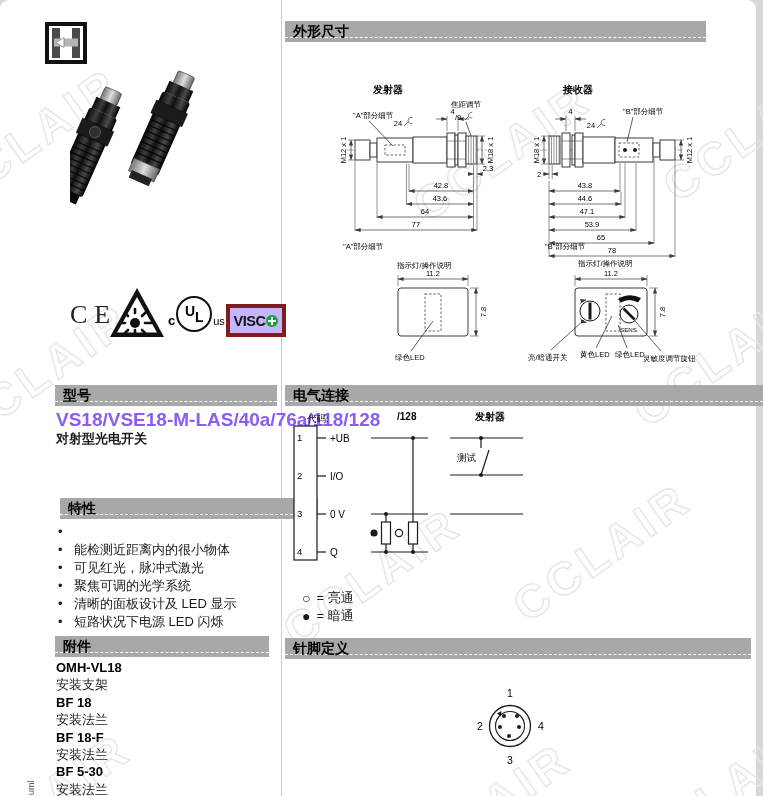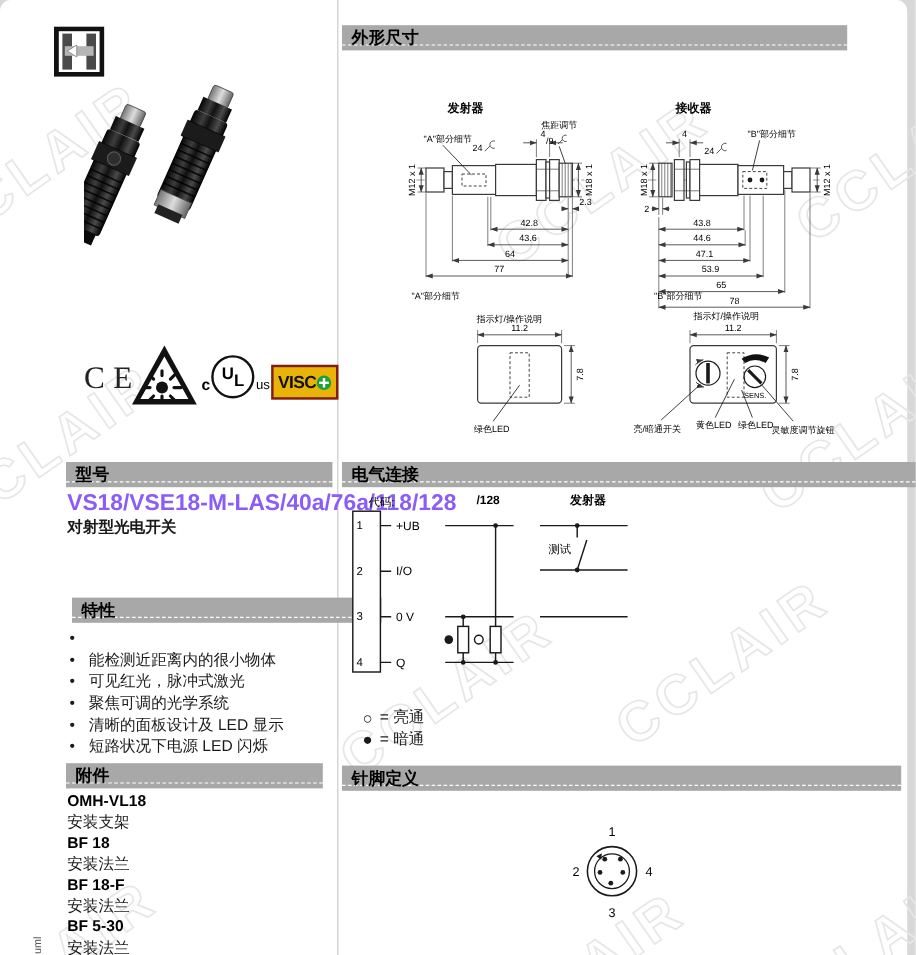--- a/index.html
+++ b/index.html
@@ -19,21 +19,21 @@
   .acc div{font-size:13px;line-height:17.4px;color:#1a1a1a;}
   .acc .code{font-weight:bold;color:#000;}
   .certs{position:absolute;left:60px;top:284px;width:220px;height:58px;z-index:2;}
   .ce{position:absolute;left:10px;top:16px;font-size:26px;letter-spacing:7px;color:#222;font-family:Liberation Serif, serif;}
   .ul-wrap{position:absolute;left:108px;top:12px;display:flex;align-items:center;}
   .ul-c{font-size:13px;font-weight:bold;position:relative;top:6px;margin-right:1px;}
   .ul-circle{width:32px;height:32px;border:2.5px solid #111;border-radius:50%;display:flex;align-items:center;justify-content:center;font-weight:bold;font-size:14px;background:#fff;}
   .ul-circle .u{position:relative;top:-3px;}
   .ul-circle .l{position:relative;top:3px;}
   .ul-us{font-size:11px;font-weight:normal;position:relative;top:7px;margin-left:1px;}
-  .visc{position:absolute;left:166px;top:20px;width:52px;height:25px;border:2px solid #7f1d1d;background:#eab308;display:flex;align-items:center;justify-content:center;gap:1px;}
+  .visc{position:absolute;left:166px;top:20px;width:52px;height:25px;border:4px solid #7f1d1d;background:#c4b5fd;display:flex;align-items:center;justify-content:center;gap:1px;}
   .visc .vtxt{font-weight:900;font-size:14.5px;letter-spacing:-0.5px;color:#111;}
   .vplus{width:12px;height:12px;border-radius:50%;background:#1aa23a;position:relative;}
   .vplus::before,.vplus::after{content:"";position:absolute;background:#fff;}
   .vplus::before{left:5px;top:2px;width:2px;height:8px;}
   .vplus::after{left:2px;top:5px;width:8px;height:2px;}
   .legend{position:absolute;left:302px;top:589px;z-index:2;font-size:13px;color:#1a1a1a;}
   .legend div{line-height:18px;display:flex;align-items:center;gap:6px;}
   .legend .sym{font-size:14px;}
   .side{position:absolute;left:26px;top:795px;transform:rotate(-90deg);transform-origin:0 0;font-size:9px;color:#555;z-index:2;}
   svg{position:absolute;z-index:2;}

